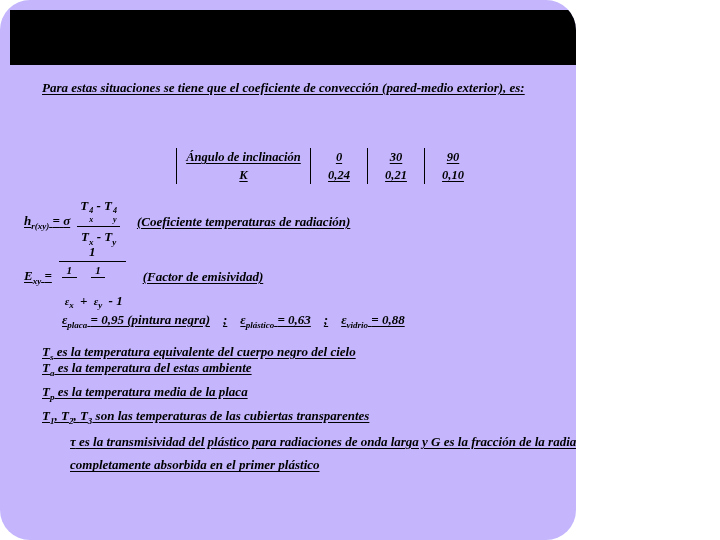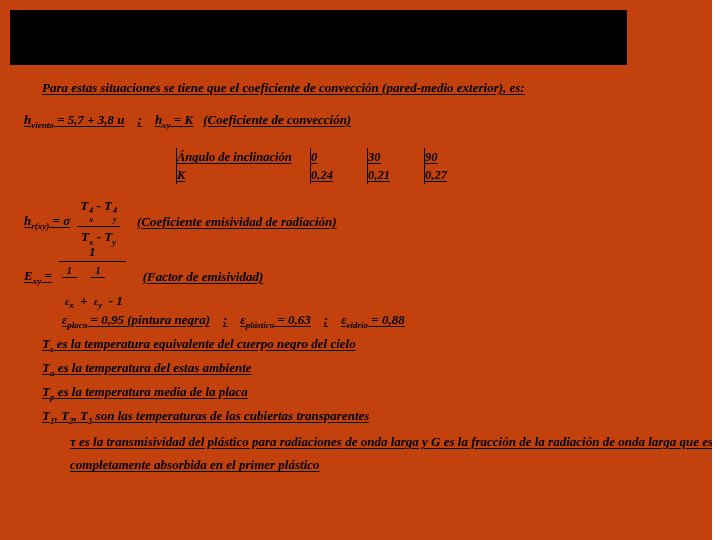--- a/index.html
+++ b/index.html
@@ -2,74 +2,71 @@
 <html><head>
 <meta charset="utf-8">
 <style>
   * { margin:0; padding:0; box-sizing:border-box; }
   html, body { width:720px; height:540px; }
   body {
     background:#ffffff;
     font-family:"Liberation Serif","DejaVu Serif",serif;
   }
   .slide {
-    position:relative; width:712px; height:540px; background:#c2410c;
-    color:#000000; font-style:italic; font-weight:700; overflow:hidden;
+    position:relative; width:576px; height:540px; background:#c4b5fd;
+    color:#000000; font-style:italic; font-weight:700; overflow:hidden;border-radius:30px;
   }
   .banner { position:absolute; left:10px; top:10px; width:617px; height:55px; background:#000000; }
   .line { position:absolute; font-size:13px; white-space:nowrap; }
   .u { text-decoration:underline; text-underline-offset:2px; }
   sub { font-size:9px; line-height:1; font-style:italic; }
   .sep { margin:0 13px; }
   .note { margin-left:10px; }
   .fflex { display:flex; align-items:center; gap:7px; }
   .frac { display:inline-block; text-align:center; }
   .frac > .num { display:block; padding:0 3px 1px; }
   .frac > .den { display:block; border-top:1.5px solid #000; padding:2px 3px 0; }
   .row { display:flex; align-items:center; justify-content:center; gap:6px; }
   .ss { display:inline-flex; flex-direction:column; font-size:8px; line-height:1.1; vertical-align:-3px; margin-left:1px; text-align:left; }
   .smallfrac { font-size:11px; }
   .smallfrac > .den { border-top:1px solid #000; padding-top:17px; }
   .denrow { display:flex; align-items:center; justify-content:center; gap:5px; padding:2px 5px 0; }
   .table { position:absolute; left:176px; top:148px; display:flex; font-size:12.5px; }
   .t-col { border-left:1px solid #000; }
   .t-label { width:134px; }
   .t-num { width:57px; }
-  .t-cell { height:18px; line-height:18px; text-align:left; }
+  .t-cell { height:18px; line-height:18px; text-align:center; }
   .tau { white-space:normal; width:652px; line-height:1.8;margin-left:28px; }
 </style>
 </head>
 <body>
 
 <div class="slide">
 
   <div class="banner"></div>
 
   <div class="line u" style="left:42px; top:80px;">Para estas situaciones se tiene que el coeficiente de convección (pared-medio exterior), es:</div>
 
-  <div class="line u" style="left:24px; top:112px;">
-    <span><span>h</span><sub>viento</sub> <span>= 5,7 + 3,8 u</span></span><span class="sep">;</span><span><span>h</span><sub>xy</sub> <span>= K</span></span><span class="note">(Coeficiente de convección)</span>
-  </div>
 
   <div class="table">
     <div class="t-col t-label">
       <div class="t-cell u">Ángulo de inclinación</div>
       <div class="t-cell u">K</div>
     </div>
     <div class="t-col t-num">
       <div class="t-cell u">0</div>
       <div class="t-cell u">0,24</div>
     </div>
     <div class="t-col t-num">
       <div class="t-cell u">30</div>
       <div class="t-cell u">0,21</div>
     </div>
     <div class="t-col t-num">
       <div class="t-cell u">90</div>
-      <div class="t-cell u">0,27</div>
+      <div class="t-cell u">0,10</div>
     </div>
   </div>
 
   <div class="line fflex" style="left:24px; top:198px;">
     <span class="u"><span>h</span><sub>r(xy)</sub> <span>=</span> <span>σ</span></span>
     <span class="frac">
       <span class="num row">
         <span><span>T</span><span class="ss">
               <span>4</span>
               <span>x</span>
@@ -79,21 +76,21 @@
               <span>4</span>
               <span>y</span>
             </span></span>
       </span>
       <span class="den row">
         <span><span>T</span><sub>x</sub></span>
         <span>-</span>
         <span><span>T</span><sub>y</sub></span>
       </span>
     </span>
-    <span class="note u">(Coeficiente emisividad de radiación)</span>
+    <span class="note u">(Coeficiente temperaturas de radiación)</span>
   </div>
 
   <div class="line fflex" style="left:24px; top:244px;">
     <span class="u"><span>E</span><sub>xy</sub> <span>=</span></span>
     <span class="frac">
       <span class="num">1</span>
       <span class="den denrow">
         <span class="frac smallfrac">
           <span class="num">1</span>
           <span class="den"><span>ε</span><sub>x</sub></span>
@@ -107,21 +104,21 @@
         <span>1</span>
       </span>
     </span>
     <span class="note u">(Factor de emisividad)</span>
   </div>
 
   <div class="line u" style="left:42px; top:312px;margin-left:20px;">
     <span><span>ε</span><sub>placa</sub> <span>= 0,95 (pintura negra)</span></span><span class="sep">;</span><span><span>ε</span><sub>plástico</sub> <span>= 0,63</span></span><span class="sep">;</span><span><span>ε</span><sub>vidrio</sub> <span>= 0,88</span></span>
   </div>
 
-  <div class="line u" style="left:42px; top:336px;">
+  <div class="line u" style="left:42px; top:344px;">
     <span>T</span><sub>s</sub><span> es la temperatura equivalente del cuerpo negro del cielo</span>
   </div>
 
   <div class="line u" style="left:42px; top:360px;">
     <span>T</span><sub>a</sub><span> es la temperatura del estas ambiente</span>
   </div>
 
   <div class="line u" style="left:42px; top:384px;">
     <span>T</span><sub>p</sub><span> es la temperatura media de la placa</span>
   </div>

